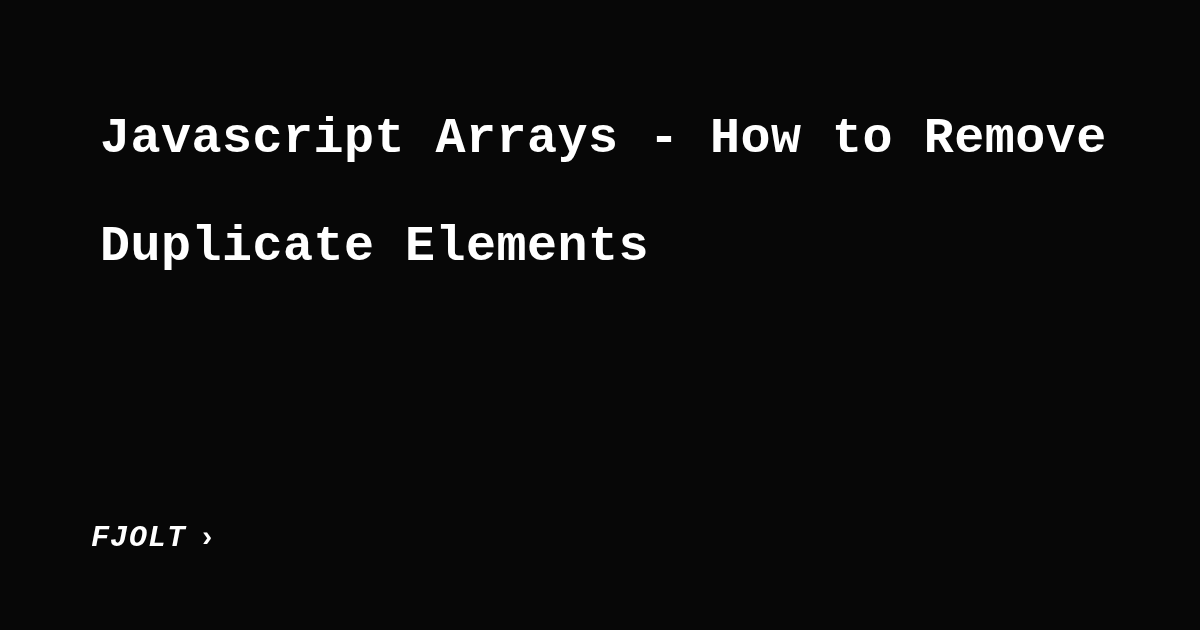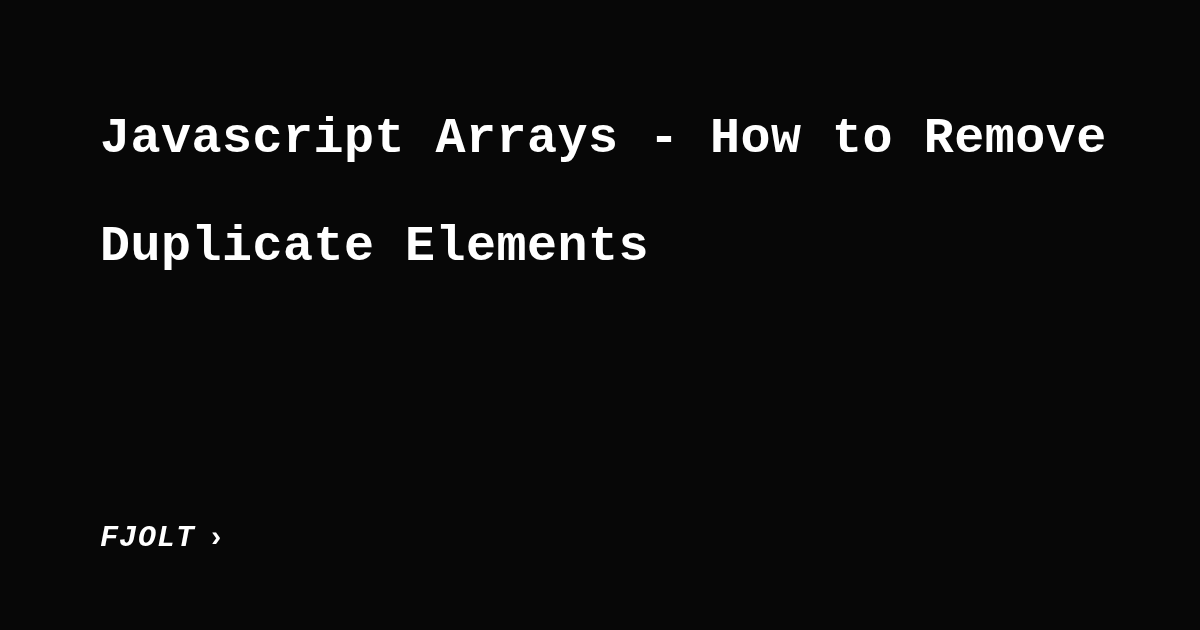--- a/index.html
+++ b/index.html
@@ -24,21 +24,21 @@
     .title {
       font-size: 50px;
       font-weight: bold;
       line-height: 2.15;
       letter-spacing: 0.5px;
       font-family: 'Menlo', 'Consolas', 'Courier New', monospace;
     }
     .brand {
       position: absolute;
       bottom: 75px;
-      left: 100px;
+      left: 91px;
       font-size: 30px;
       font-weight: bold;
       font-style: italic;
       letter-spacing: 1px;
       display: flex;
       align-items: center;
       gap: 12px;
       font-family: 'Menlo', 'Consolas', 'Courier New', monospace;
     }
     .chevron {

